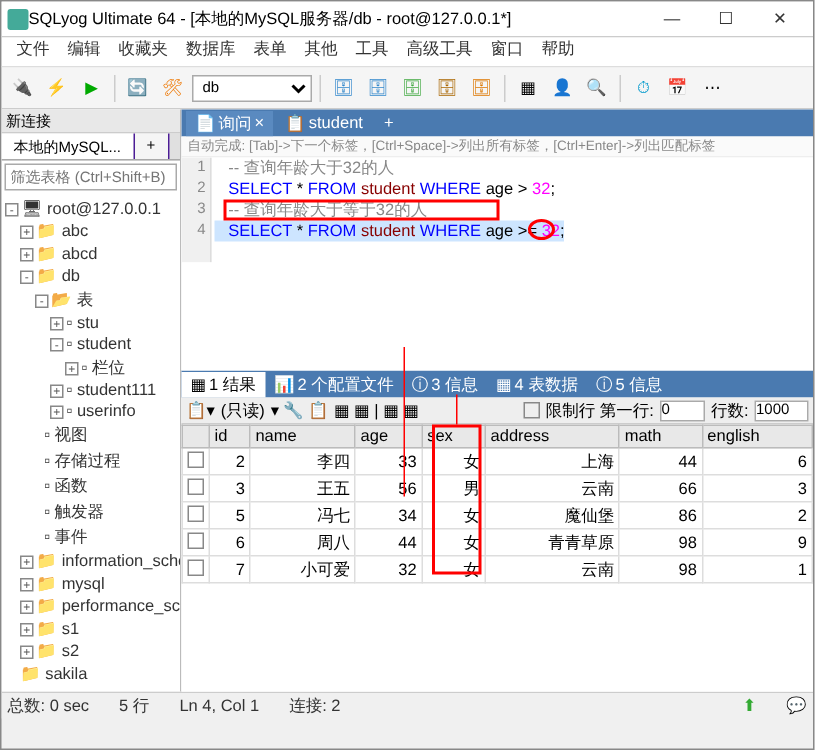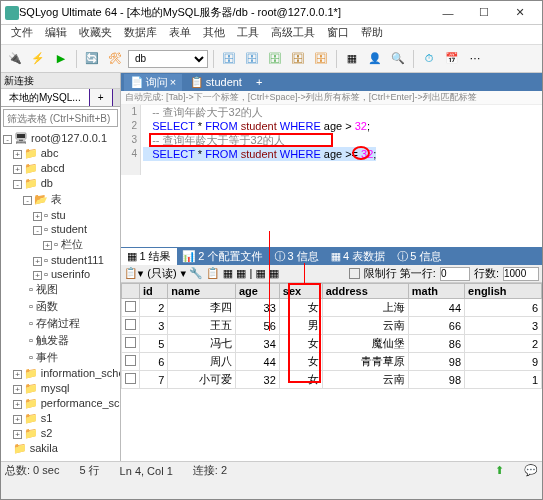--- a/index.html
+++ b/index.html
@@ -45,21 +45,21 @@
 .hilite3{position:absolute;left:28px;top:28px;width:184px;height:14px;border:2px solid red;pointer-events:none}
 .circle{position:absolute;left:231px;top:41px;width:18px;height:14px;border:2px solid red;border-radius:50%;pointer-events:none}
 .redline{position:absolute;left:148px;top:56px;width:1px;height:100px;background:red;pointer-events:none;z-index:5}
 .spacer{flex:1;background:#fff;position:relative}
 .resulttabs{height:18px;background:#4a7ab0;display:flex;align-items:center;font-size:10px;color:#fff}
 .rtab{padding:1px 6px;display:flex;align-items:center;gap:2px}
 .rtab.active{background:#fff;color:#000}
 .resctl{height:18px;background:#eee;display:flex;align-items:center;font-size:10px;padding:0 3px;gap:4px;border-bottom:1px solid #ccc}
 .grid{background:#fff;position:relative}
 .grid table{border-collapse:collapse;width:100%;font-size:10px}
-.grid th{background:#e8e8e8;border:1px solid #bbb;padding:1px 3px;text-align:left;font-weight:bold}
+.grid th{background:#e8e8e8;border:1px solid #bbb;padding:1px 3px;text-align:left;font-weight:normal}
 .grid td{border:1px solid #ddd;padding:1px 3px;text-align:right}
 .grid td.num{text-align:right;color:#000}
 .grid th:first-child,.grid td:first-child{width:14px;text-align:center}
 .colhi{position:absolute;left:167px;top:0;width:33px;height:100px;border:2px solid red;pointer-events:none}
 .stbar{height:16px;background:#4a7ab0;color:#fff;font-size:10px;display:flex;align-items:center;padding:0 4px}
 .footer{height:18px;background:#f0f0f0;display:flex;align-items:center;font-size:10px;color:#333;padding:0 4px;gap:20px;border-top:1px solid #ccc}
 .sqyicon{width:14px;height:14px;background:#4a9;border-radius:2px}
 .chk{width:11px;height:11px;border:1px solid #888;display:inline-block}
 .redline2{position:absolute;left:183px;top:-20px;width:1px;height:20px;background:red;pointer-events:none}
 </style>
@@ -126,22 +126,22 @@
         <div class="node ind1"><span class="exp">+</span>📁 abc</div>
         <div class="node ind1"><span class="exp">+</span>📁 abcd</div>
         <div class="node ind1"><span class="exp">-</span>📁 db</div>
         <div class="node ind2"><span class="exp">-</span>📂 表</div>
         <div class="node ind3"><span class="exp">+</span>▫ stu</div>
         <div class="node ind3"><span class="exp">-</span>▫ student</div>
         <div class="node ind4"><span class="exp">+</span>▫ 栏位</div>
         <div class="node ind3"><span class="exp">+</span>▫ student111</div>
         <div class="node ind3"><span class="exp">+</span>▫ userinfo</div>
         <div class="node ind2">&nbsp;&nbsp;▫ 视图</div>
+        <div class="node ind2">&nbsp;&nbsp;▫ 存储过程</div>
         <div class="node ind2">&nbsp;&nbsp;▫ 函数</div>
-        <div class="node ind2">&nbsp;&nbsp;▫ 存储过程</div>
         <div class="node ind2">&nbsp;&nbsp;▫ 触发器</div>
         <div class="node ind2">&nbsp;&nbsp;▫ 事件</div>
         <div class="node ind1"><span class="exp">+</span>📁 information_schema</div>
         <div class="node ind1"><span class="exp">+</span>📁 mysql</div>
         <div class="node ind1"><span class="exp">+</span>📁 performance_schema</div>
         <div class="node ind1"><span class="exp">+</span>📁 s1</div>
         <div class="node ind1"><span class="exp">+</span>📁 s2</div>
         <div class="node ind1">📁 sakila</div>
       </div>
   </div>

